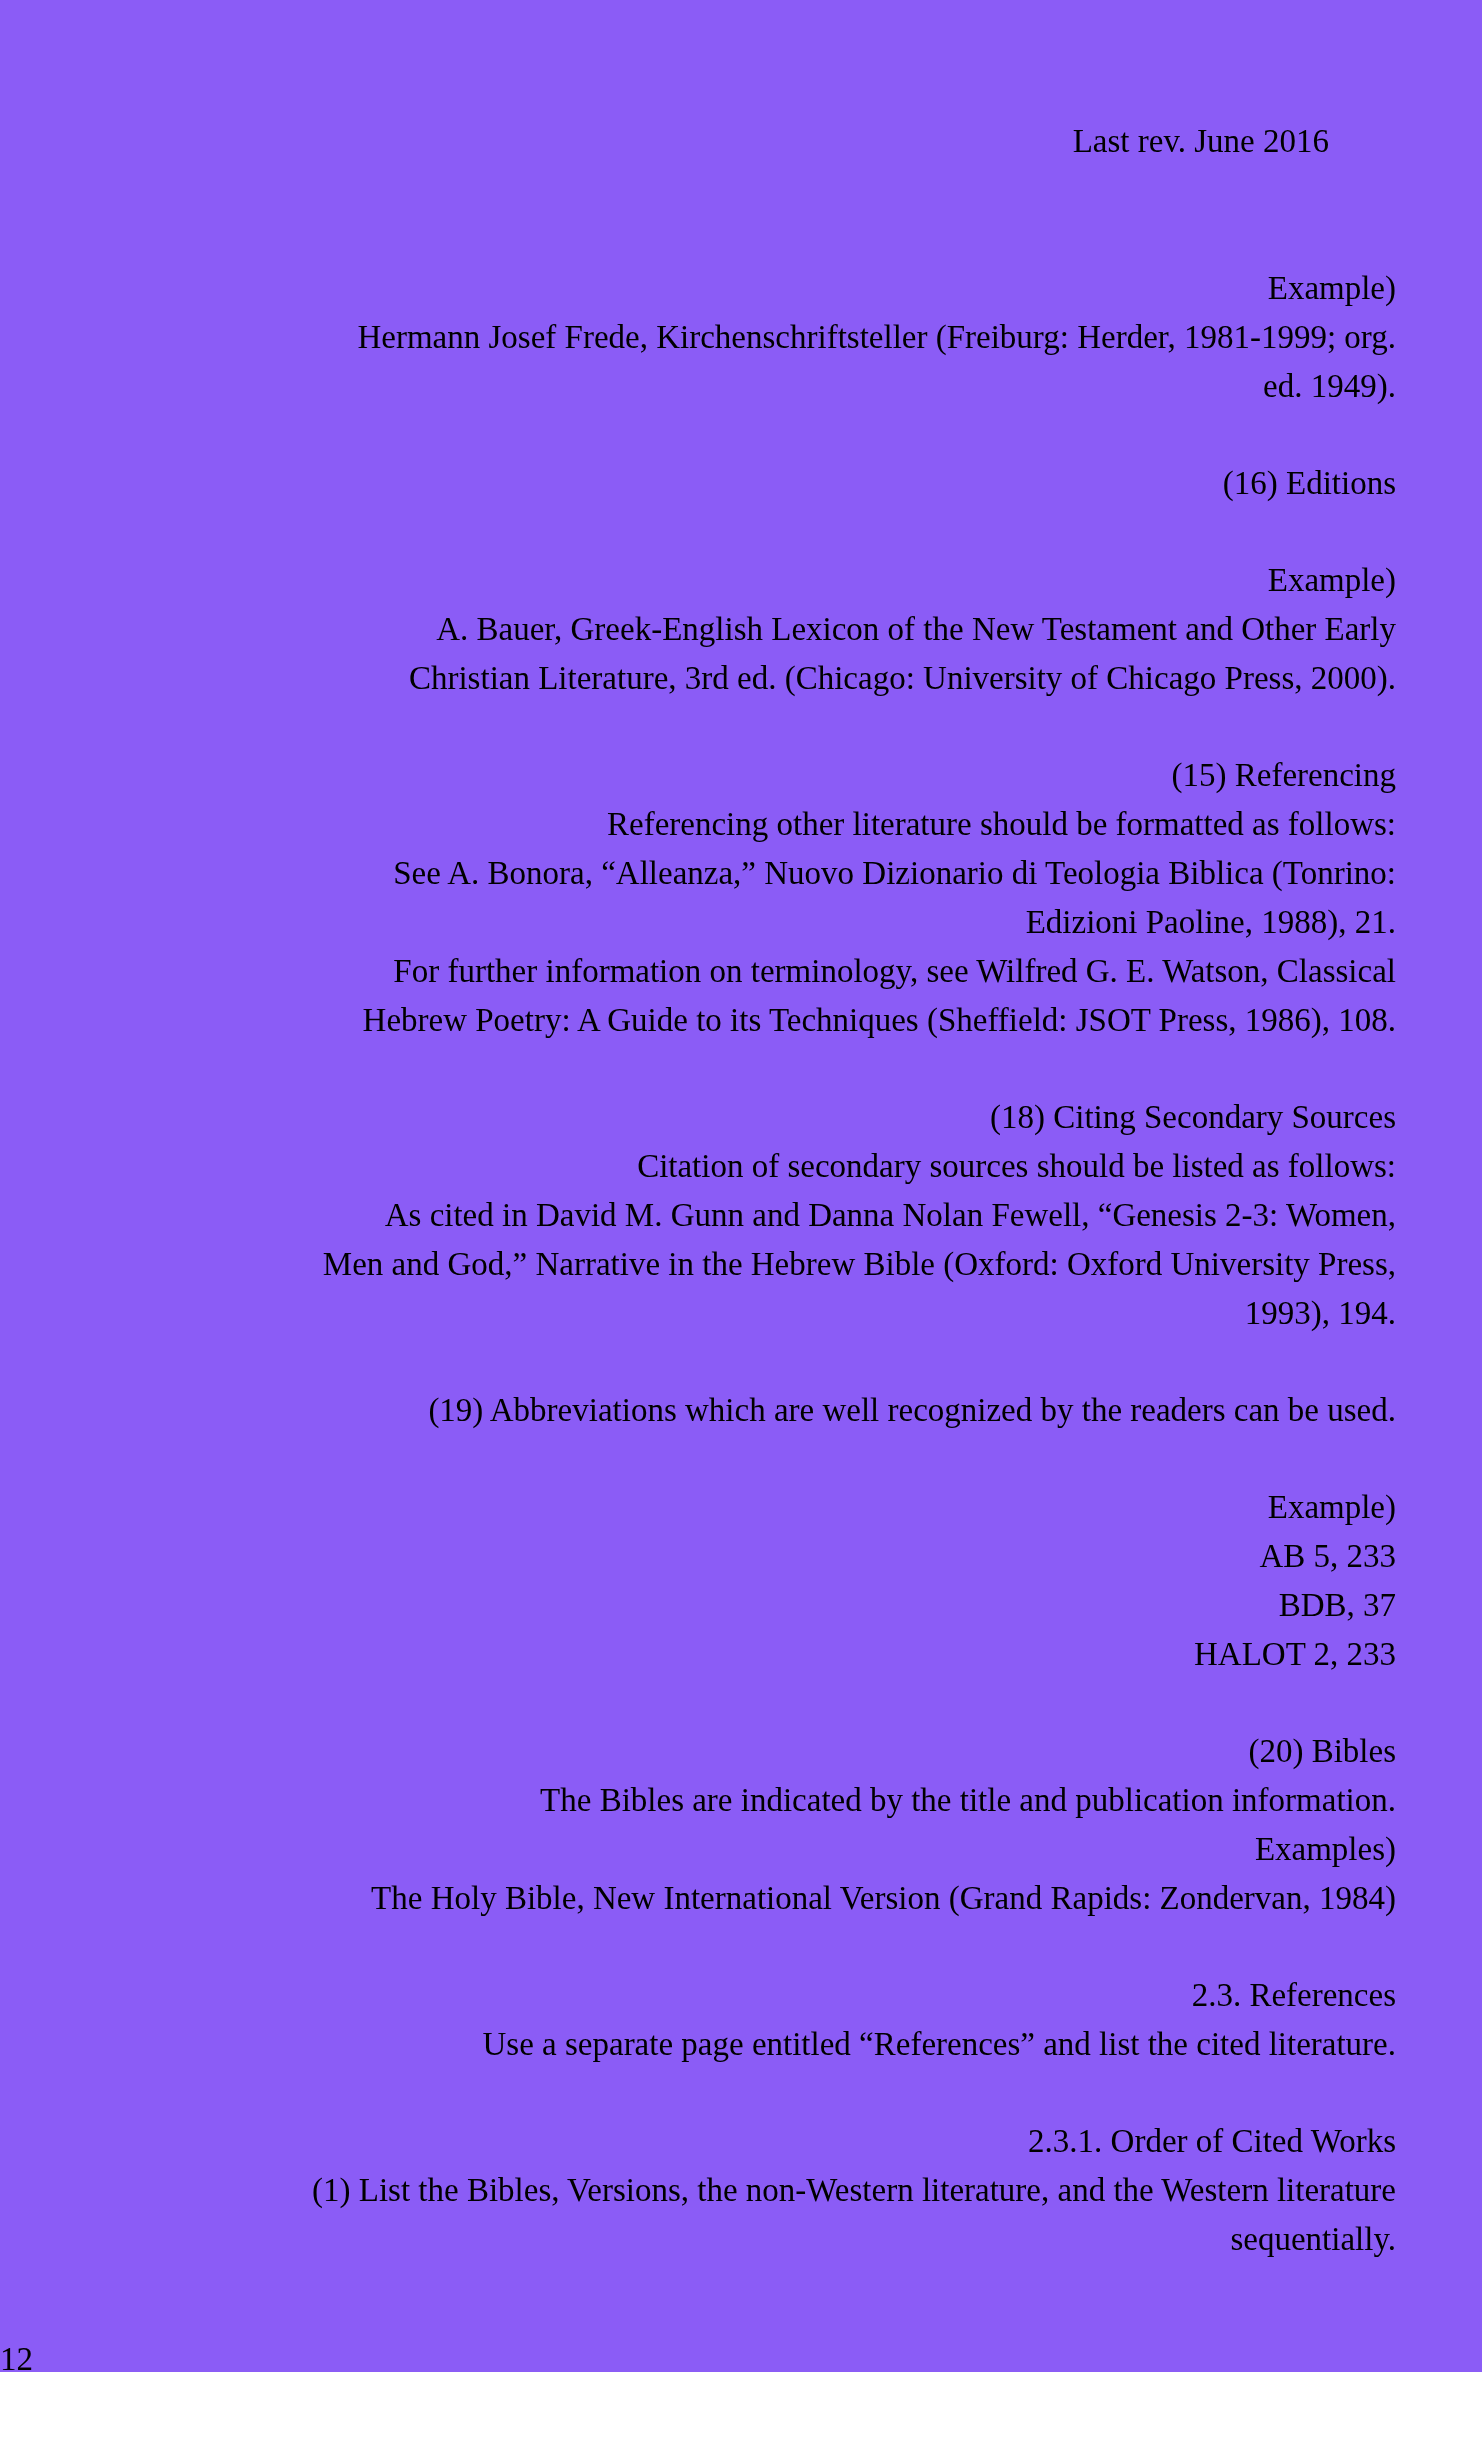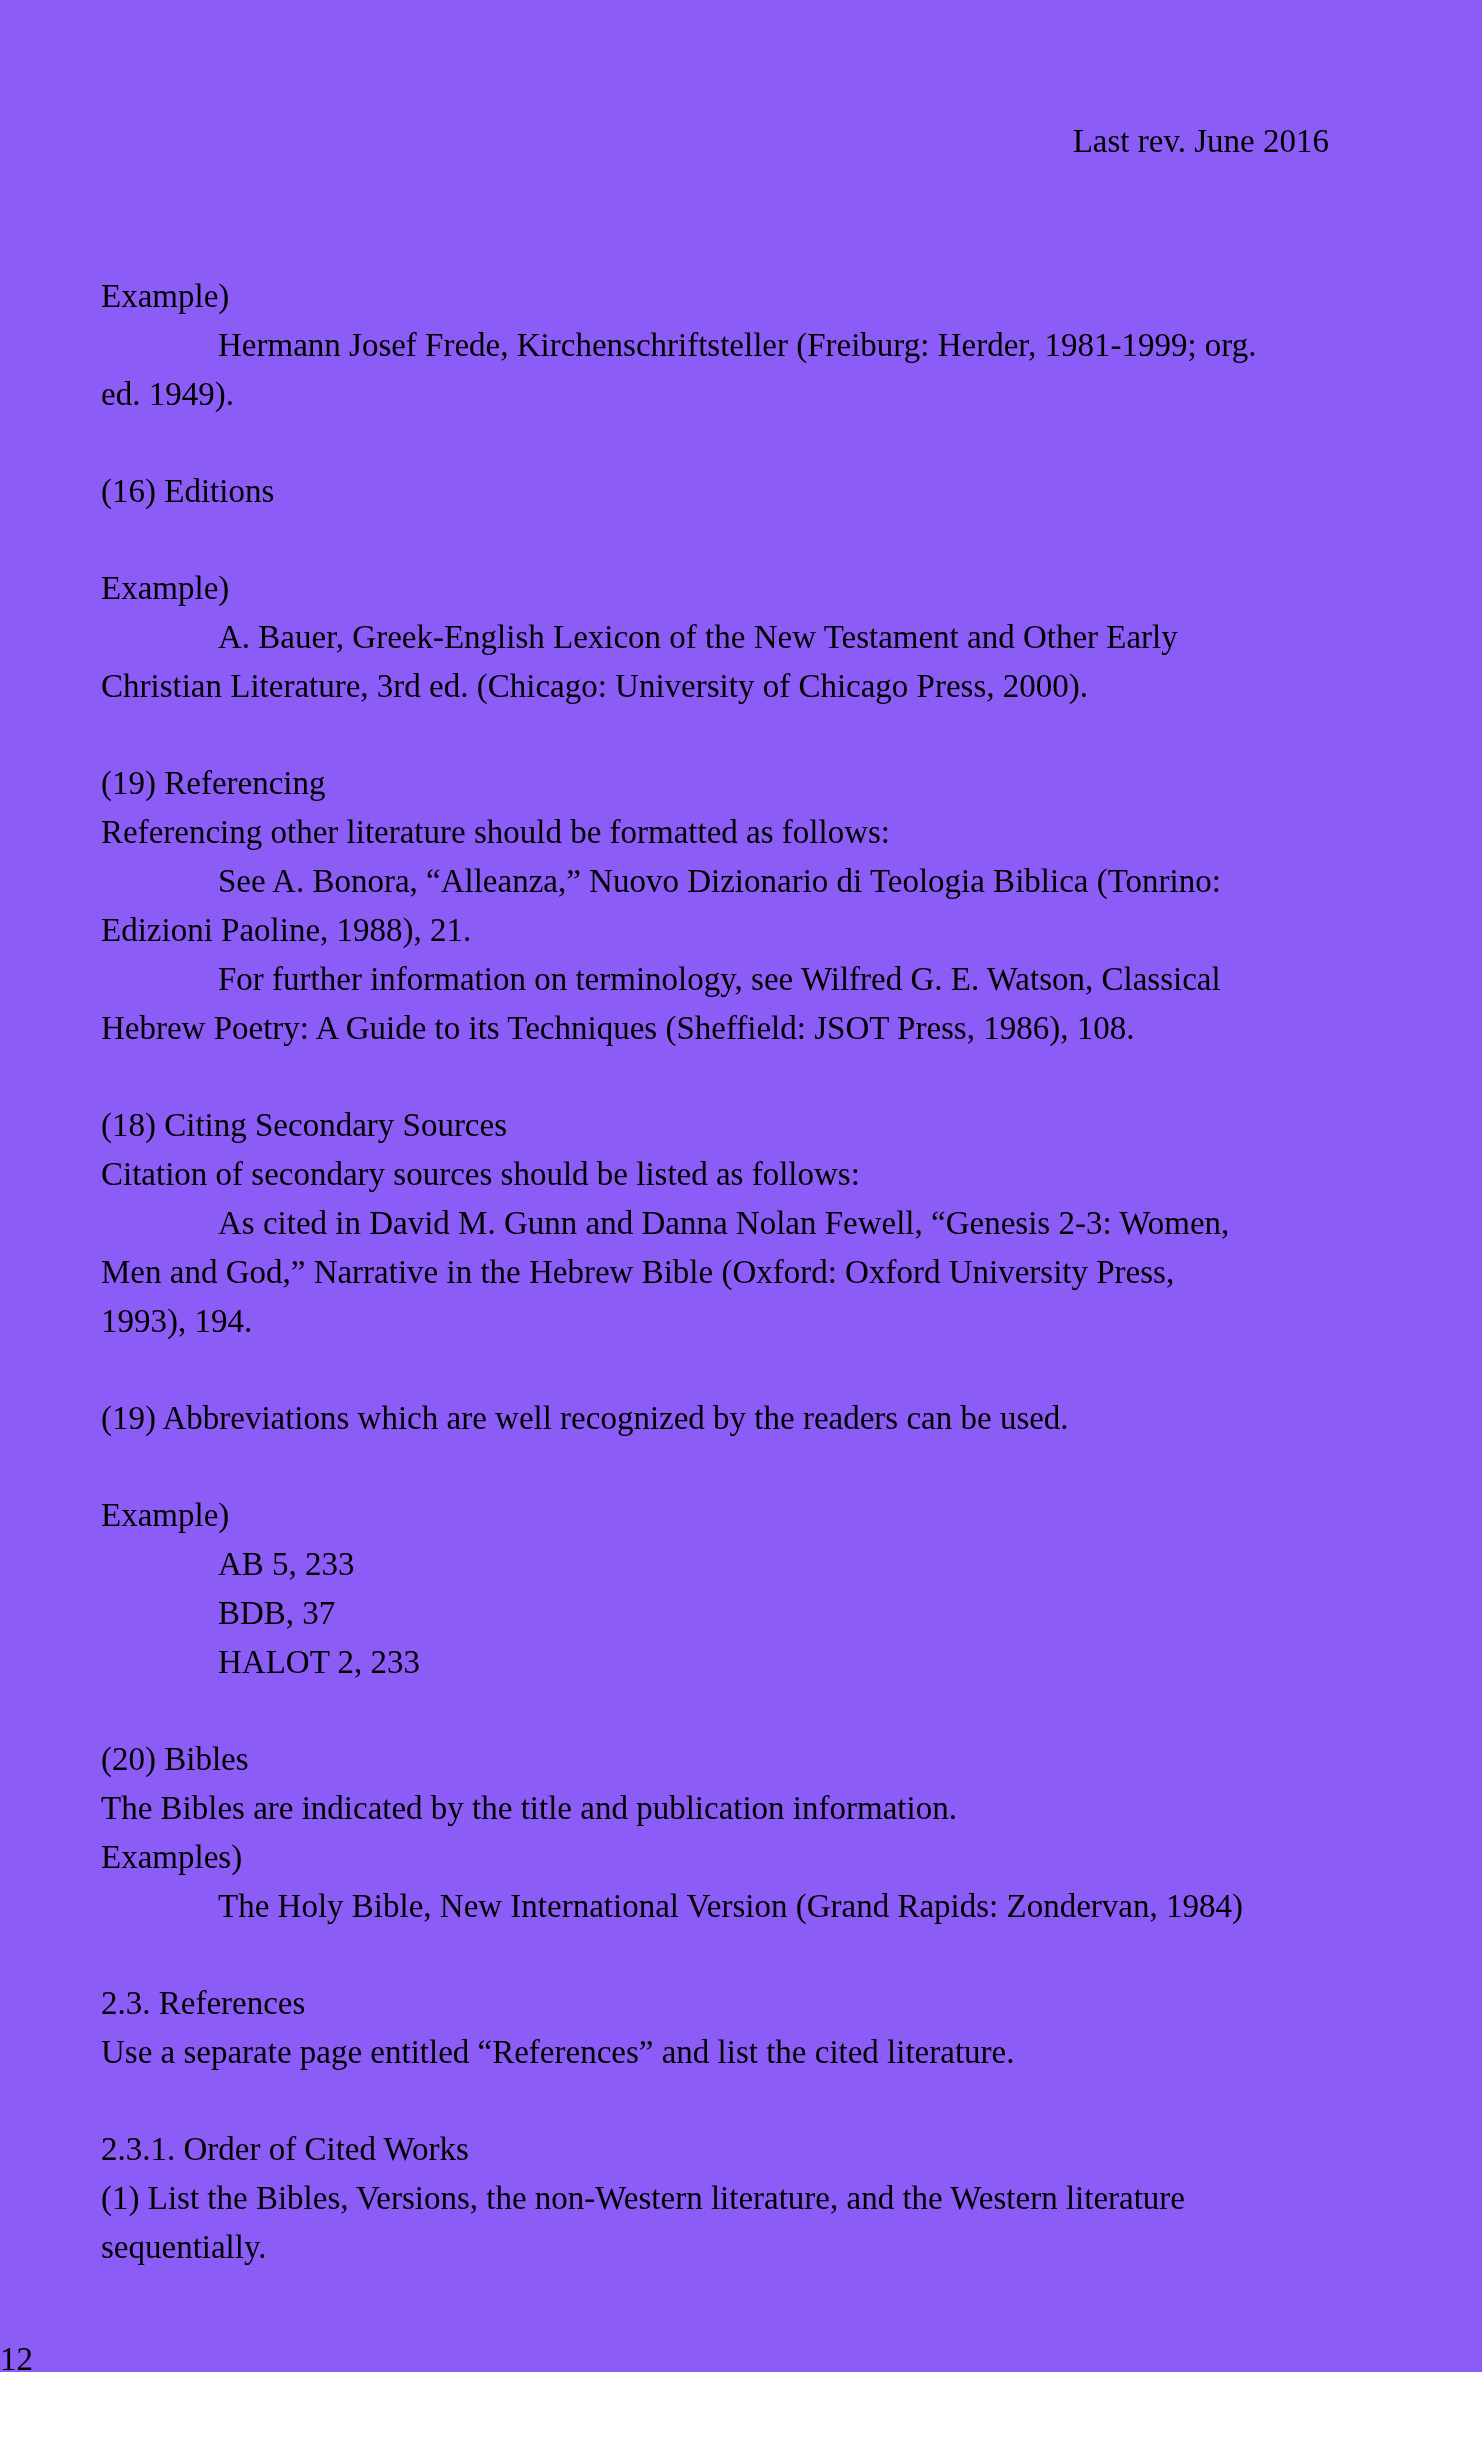--- a/index.html
+++ b/index.html
@@ -21,23 +21,24 @@
   .header {
     position: absolute;
     top: 117px;
     left: 101px;
     right: 153px;
     text-align: right;
     white-space: nowrap;
   }
   .doc-body {
     position: absolute;
-    top: 272px;
+    top: 264px;
     left: 101px;
     width: 1295px;
+    text-align: right;
   }
   .line {
     margin: 0;
     padding: 0;
     white-space: nowrap;
   }
   .line.gap {
     margin-top: 48px;
   }
   .line.indent {
@@ -60,21 +61,21 @@
   <div class="header">Last rev. June 2016</div>
 
   <div class="doc-body">
       <p class="line"><span>Example)</span></p>
       <p class="line indent"><span>Hermann Josef Frede, </span><span class="i">Kirchenschriftsteller</span><span> (Freiburg: Herder, 1981-1999; org.</span></p>
       <p class="line"><span>ed. 1949).</span></p>
       <p class="line gap"><span>(16) Editions</span></p>
       <p class="line gap"><span>Example)</span></p>
       <p class="line indent"><span>A. Bauer, </span><span class="i">Greek-English Lexicon of the New Testament and Other Early</span></p>
       <p class="line"><span class="i">Christian Literature</span><span>, 3rd ed. (Chicago: University of Chicago Press, 2000).</span></p>
-      <p class="line gap"><span>(19) Referencing</span></p>
+      <p class="line gap"><span>(15) Referencing</span></p>
       <p class="line"><span>Referencing other literature should be formatted as follows:</span></p>
       <p class="line indent"><span>See A. Bonora, “Alleanza,” </span><span class="i">Nuovo Dizionario di Teologia Biblica</span><span> (Tonrino:</span></p>
       <p class="line"><span>Edizioni Paoline, 1988), 21.</span></p>
       <p class="line indent"><span>For further information on terminology, see Wilfred G. E. Watson, </span><span class="i">Classical</span></p>
       <p class="line"><span class="i">Hebrew Poetry: A Guide to its Techniques</span><span> (Sheffield: JSOT Press, 1986), 108.</span></p>
       <p class="line gap"><span>(18) Citing Secondary Sources</span></p>
       <p class="line"><span>Citation of secondary sources should be listed as follows:</span></p>
       <p class="line indent"><span>As cited in David M. Gunn and Danna Nolan Fewell, “Genesis 2-3: Women,</span></p>
       <p class="line"><span>Men and God,” </span><span class="i">Narrative in the Hebrew Bible</span><span> (Oxford: Oxford University Press,</span></p>
       <p class="line"><span>1993), 194.</span></p>

